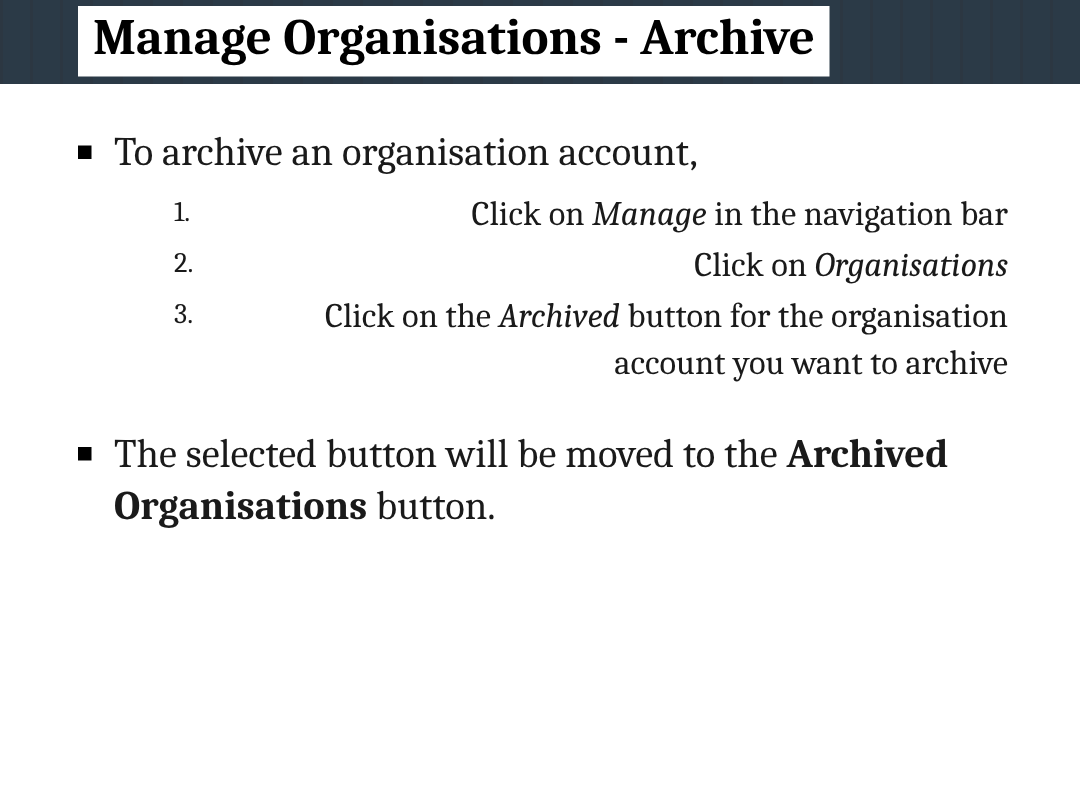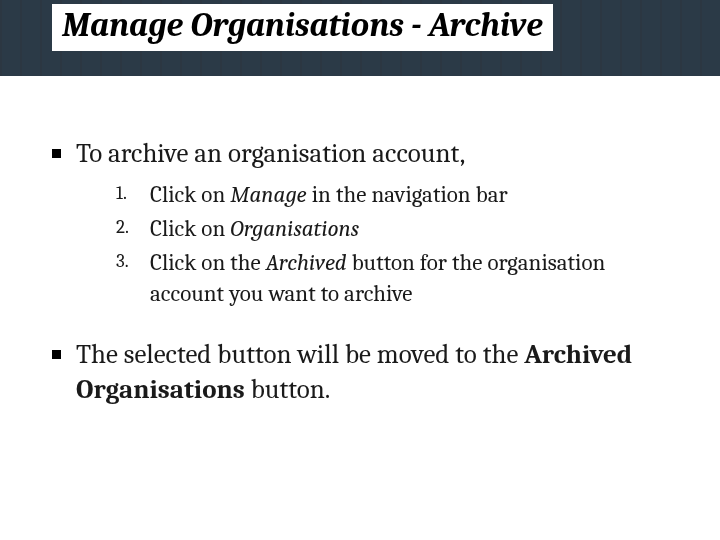--- a/index.html
+++ b/index.html
@@ -8,59 +8,59 @@
     background: #ffffff;
     font-family: Cambria, Georgia, 'Times New Roman', serif;
     color: #1a1a1a;
   }
   .header-bar {
     background: #2b3a47;
     background-image:
       linear-gradient(90deg, rgba(255,255,255,0.03) 0 2px, transparent 2px 20px),
       linear-gradient(90deg, rgba(0,0,0,0.15) 0 2px, transparent 2px 20px);
     background-size: 20px 100%, 20px 100%;
-    height: 76px;
+    height: 56px;
     position: relative;
-    font-style: italic;
   }
   .title {
     position: absolute;
     left: 52px;
     top: 4px;
     font-size: 34px;
     font-weight: 700;
     color: #000;
     background: #fff;
     padding: 2px 10px 6px 10px;
     line-height: 1.15;
   }
   .content {
     padding: 28px 48px 0 48px;
   }
-  ul.top { list-style: none; margin-top: 32px; }
+  ul.top { list-style: none; }
   ul.top > li {
     position: relative;
     padding-left: 28px;
     font-size: 27px;
     line-height: 1.3;
     margin-bottom: 10px;
   }
   ul.top > li::before {
     content: "";
     position: absolute;
     left: 4px;
     top: 13px;
     width: 9px;
     height: 9px;
     background: #000;
   }
   ol.steps {
     list-style: none;
     counter-reset: step;
     margin: 8px 0 28px 40px;
+    text-align: right;
   }
   ol.steps > li {
     counter-increment: step;
     position: relative;
     font-size: 23px;
     line-height: 1.35;
     padding-left: 34px;
     margin-bottom: 3px;
   }
   ol.steps > li::before {

